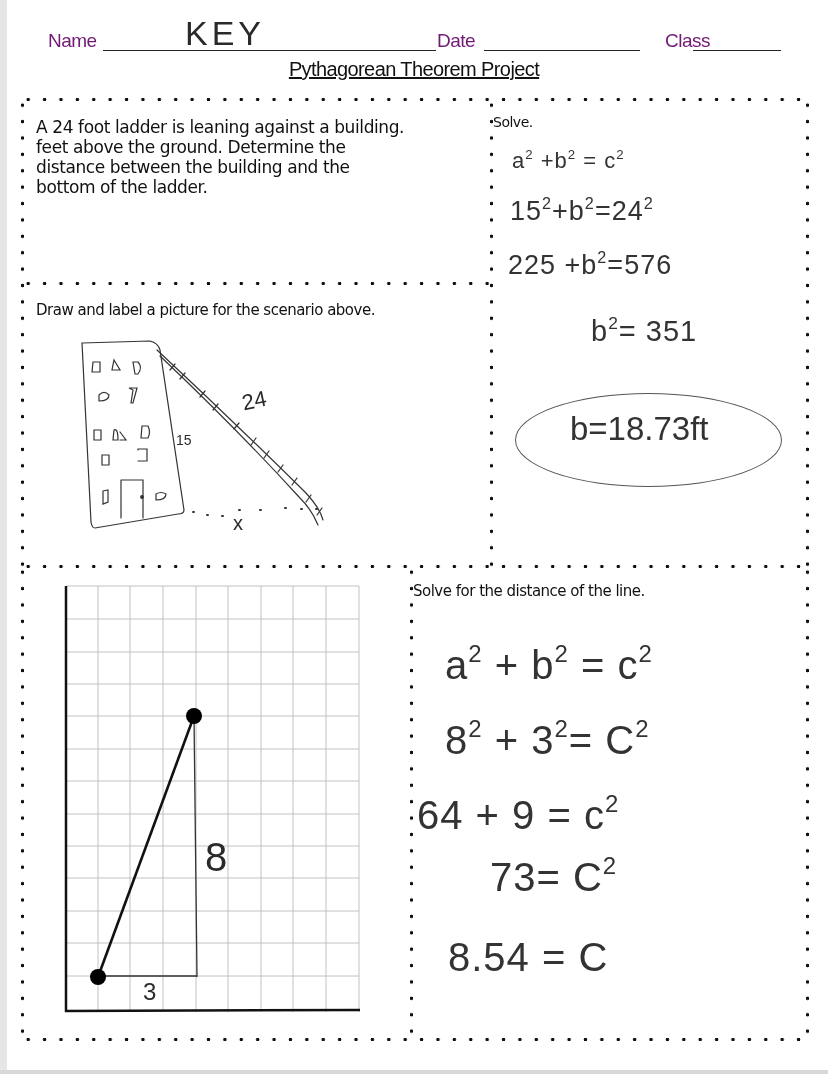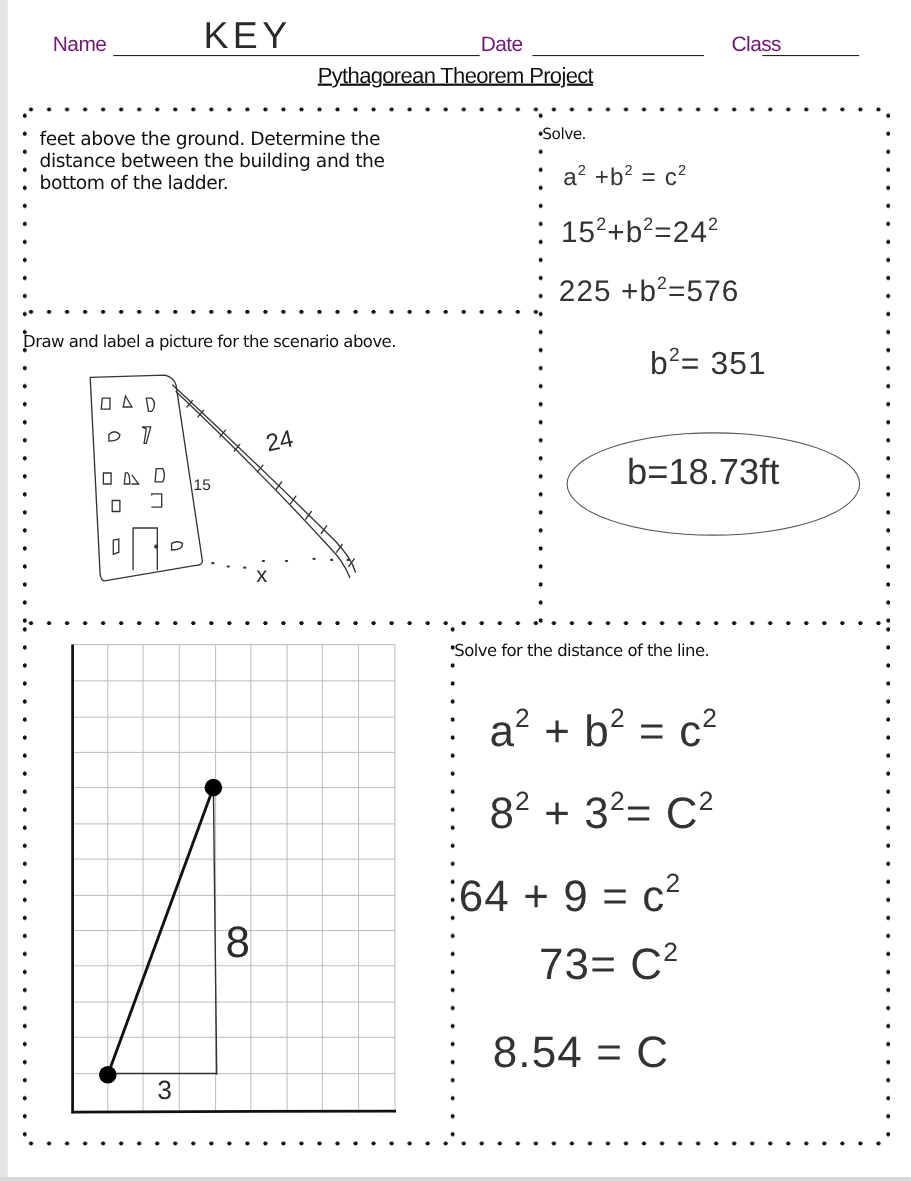--- a/index.html
+++ b/index.html
@@ -45,26 +45,27 @@
 <div class="dots-v" style="left:489px; top:97px; height:470px;"></div>
 <div class="dots-h" style="left:20px; top:281px; width:472px;"></div>
 <div class="dots-h" style="left:20px; top:564px; width:790px;"></div>
 
 <div class="dots-v" style="left:20px; top:564px; height:478px;"></div>
 <div class="dots-v" style="left:805px; top:564px; height:478px;"></div>
 <div class="dots-v" style="left:409px; top:564px; height:478px;"></div>
 <div class="dots-h" style="left:20px; top:1037px; width:790px;"></div>
 
 <div class="prompt" style="left:36px; top:117px; width:450px;">
+  <div>A 24 foot ladder is leaning against a building.</div>
   <div>feet above the ground. Determine the</div>
   <div>distance between the building and the</div>
   <div>bottom of the ladder.</div>
 </div>
 
-<div class="small-prompt" style="left:21px; top:301px;">Draw and label a picture for the scenario above.</div>
+<div class="small-prompt" style="left:36px; top:301px;">Draw and label a picture for the scenario above.</div>
 
 <svg style="left:0; top:0;" width="828" height="1074">
   <g fill="none" stroke="#333" stroke-width="1.2" stroke-linecap="round">
 
     <path d="M82 343 L150 341 Q158 343 160 350 L184 510 Q184 514 178 514 L95 528 Q92 528 91 522 Z"></path>
 
     <path d="M93 362 h7 v10 h-8 z M114 360 l6 10 h-8 z M133 362 h5 q5 5 0 12 h-3 z"></path>
     <path d="M99 395 q5 -5 10 0 q0 6 -10 6 z M129 388 h8 l-4 15 h-2 l2 -13 z"></path>
     <path d="M94 430 h7 v10 h-7 z M114 430 q4 -2 4 10 h-5 z M120 432 l6 8 h-6 M142 426 h6 q3 6 0 12 h-7 z"></path>
     <path d="M102 455 h7 v10 h-7 z M138 450 v-1 h9 v12 h-9"></path>

